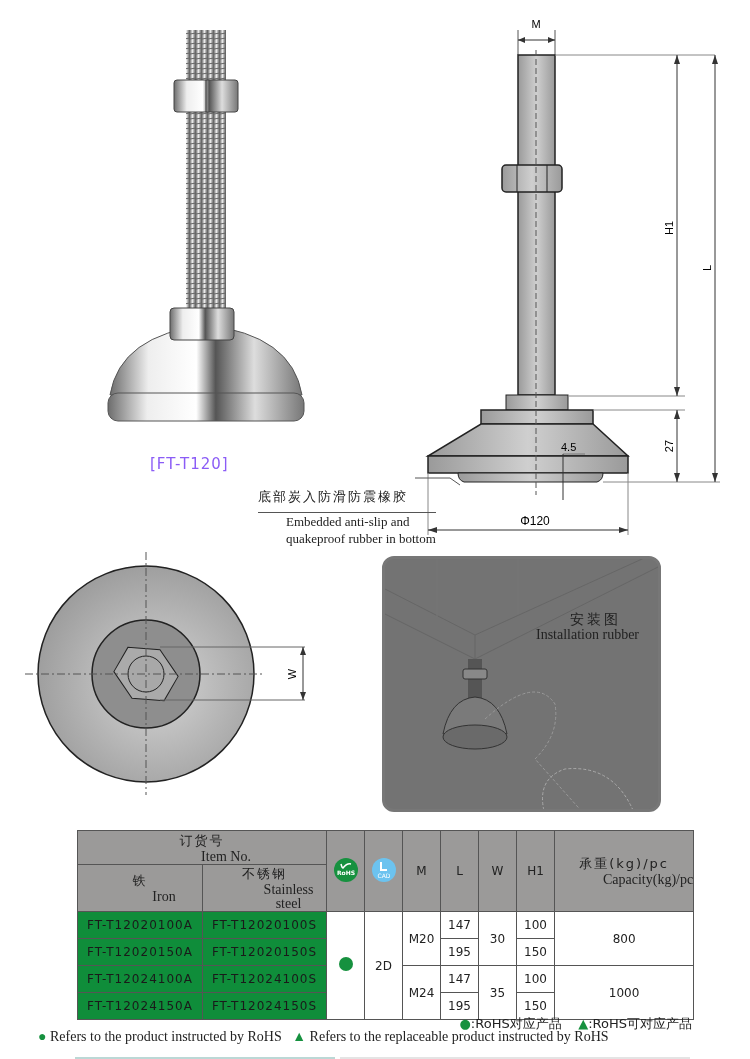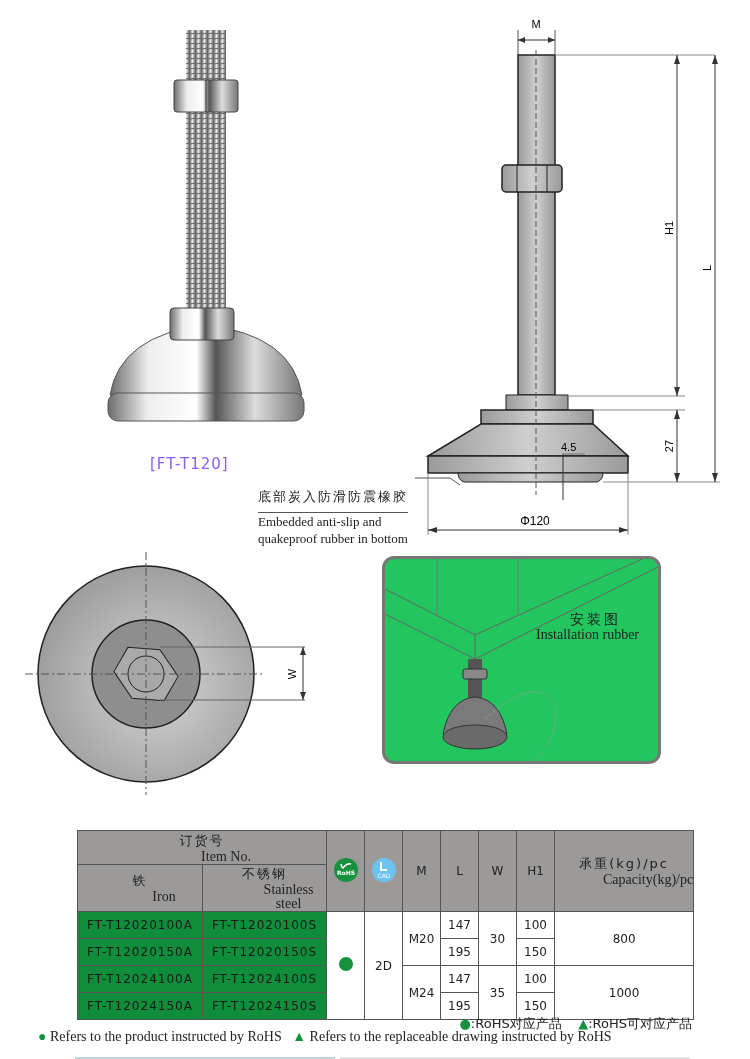--- a/index.html
+++ b/index.html
@@ -1,22 +1,22 @@
 <!DOCTYPE html>
 <html><head>
 <meta charset="utf-8">
 <style>
   * { box-sizing: border-box; margin: 0; padding: 0; }
   body { width: 750px; height: 1059px; background: #fff; position: relative; overflow: hidden; font-family: "Liberation Sans", sans-serif; color: #222; }
   .abs { position: absolute; }
   .caption-code { left: 150px; top: 455px; font-size: 15px; letter-spacing: 1px; color: #8b5cf6; font-family: "DejaVu Sans", sans-serif; }
   .rubber-note { left: 258px; top: 488px; line-height: 17px; }
   .rubber-cn { font-size: 13px; letter-spacing: 2px; border-bottom: 1px solid #555; padding-bottom: 7px; font-family: "DejaVu Sans", sans-serif; }
-  .rubber-en { font-family: "Liberation Serif", serif; font-size: 13px; color: #222; }
-  .install-box { left: 382px; top: 556px; width: 279px; height: 208px; border: 3px solid #777; border-radius: 12px; overflow: hidden; background:#22c55e; }
+  .rubber-en { font-family: "Liberation Serif", serif; font-size: 13px; color: #222; margin-left: 28px; }
+  .install-box { left: 382px; top: 556px; width: 279px; height: 256px; border: 3px solid #777; border-radius: 12px; overflow: hidden; background:#737373; }
   .install-cn { position: absolute; left: 185px; top: 52px; font-size: 14px; letter-spacing: 3px; font-family: "DejaVu Sans", sans-serif; }
   .install-en { position: absolute; left: 151px; top: 68px; font-family: "Liberation Serif", serif; font-size: 14px; }
   table.spec { position: absolute; left: 77px; top: 830px; border-collapse: collapse; font-family: "DejaVu Sans", sans-serif; }
   table.spec td, table.spec th { border: 1px solid #555; text-align: center; font-size: 12px; font-weight: normal; padding: 0; }
   table.spec th { background: #9b9a99; color: #222; }
   .hdr-cn { font-size: 13px; letter-spacing: 2px; }
   .hdr-en { font-family: "Liberation Serif", serif; font-size: 14px; line-height: 14px; margin-left: 48px; }
   td.code { background: #0f8d3a; color: #1a1a1a; font-size: 12px; letter-spacing: 1px; height: 27px; }
   .green-dot { display:inline-block; width: 14px; height: 14px; border-radius: 50%; background: #16913f; }
   .legend-cn { right: 58px; top: 1015px; font-size: 13px; font-family: "DejaVu Sans", sans-serif; }
@@ -251,16 +251,16 @@
 <div class="abs legend-cn">
   <span class="g">●</span><span>:RoHS对应产品</span>
   &nbsp;&nbsp;
   <span class="g">▲</span><span>:RoHS可对应产品</span>
 </div>
 <div class="abs legend-en">
   <span class="g">●</span>
   <span>Refers to the product instructed by RoHS</span>
   &nbsp;
   <span class="g">▲</span>
-  <span>Refers to the replaceable drawing instructed by RoHS</span>
+  <span>Refers to the replaceable product instructed by RoHS</span>
 </div>
 <div class="abs teal-line"></div>
 <div class="abs teal-line2"></div>
 
 </body></html>

